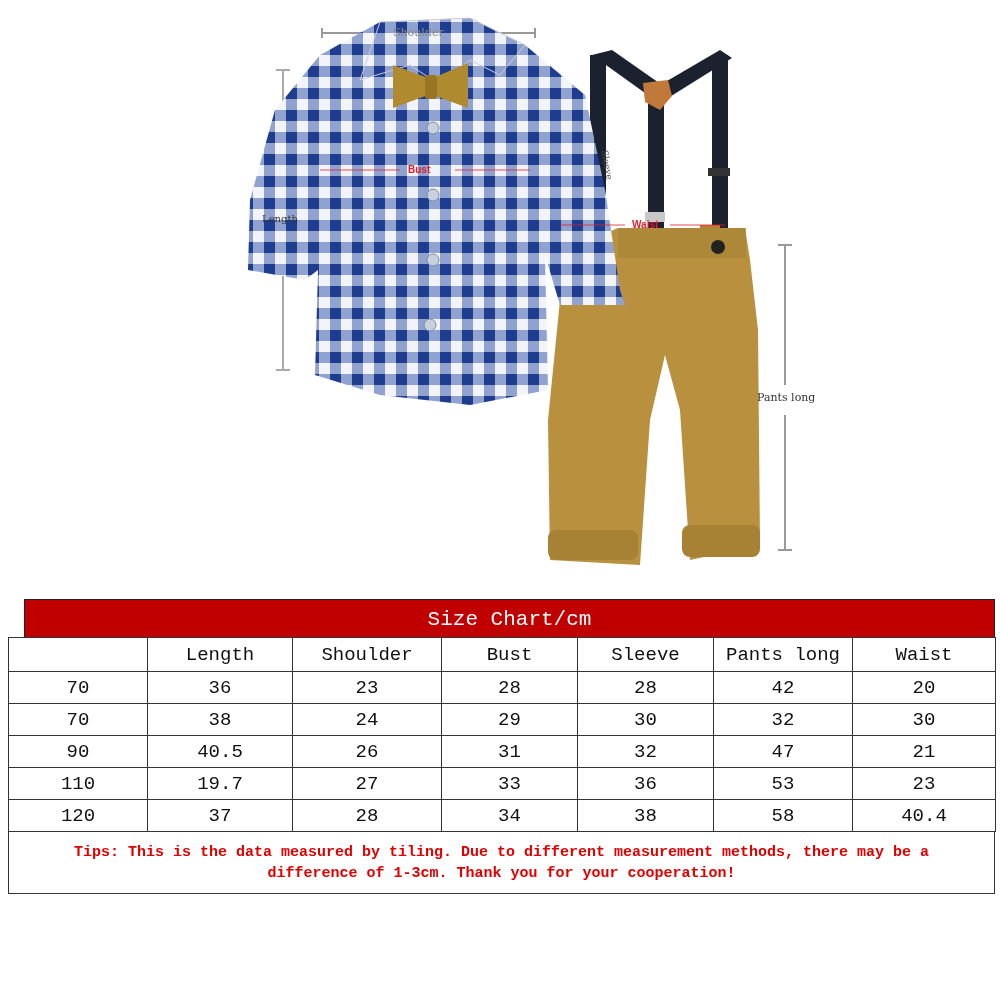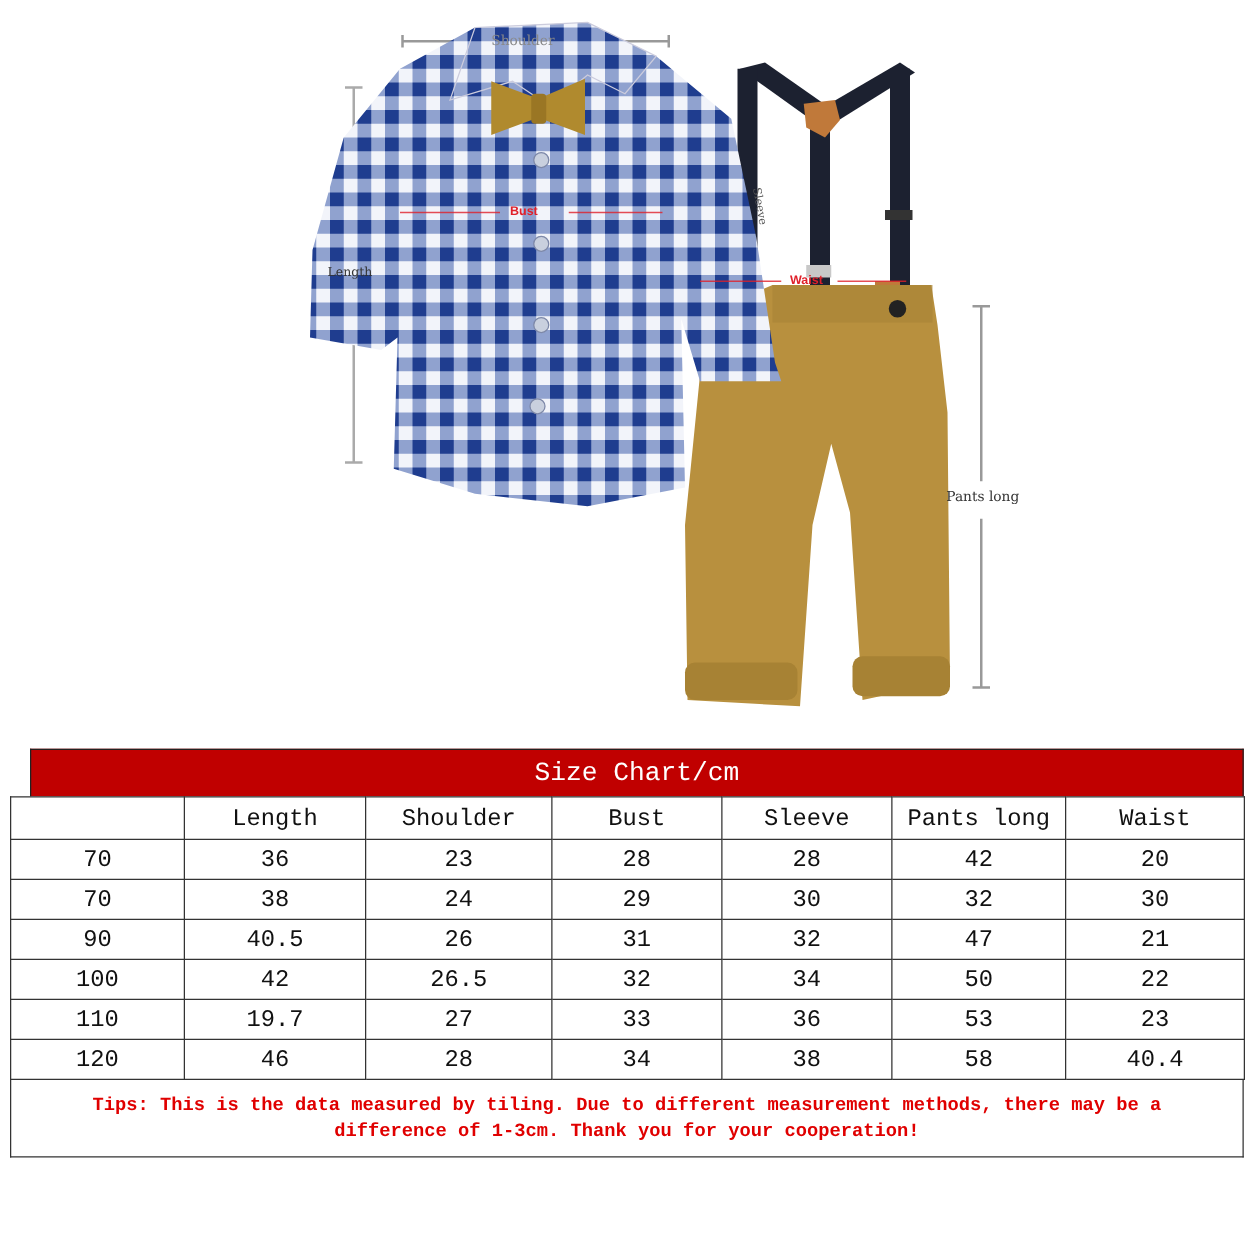--- a/index.html
+++ b/index.html
@@ -142,40 +142,31 @@
     <tr>
       <td>90</td>
       <td>40.5</td>
       <td>26</td>
       <td>31</td>
       <td>32</td>
       <td>47</td>
       <td>21</td>
     </tr>
     <tr>
-      <td>100</td>
-      <td>42</td>
-      <td>26.5</td>
-      <td>32</td>
-      <td>34</td>
-      <td>50</td>
-      <td>22</td>
-    </tr>
-    <tr>
       <td>110</td>
       <td>19.7</td>
       <td>27</td>
       <td>33</td>
       <td>36</td>
       <td>53</td>
       <td>23</td>
     </tr>
     <tr>
       <td>120</td>
-      <td>46</td>
+      <td>37</td>
       <td>28</td>
       <td>34</td>
       <td>38</td>
       <td>58</td>
       <td>40.4</td>
     </tr>
   </tbody>
     </table>
   <div class="tips">Tips: This is the data measured by tiling. Due to different measurement methods, there may be a difference of 1-3cm. Thank you for your cooperation!</div>
 </div>

